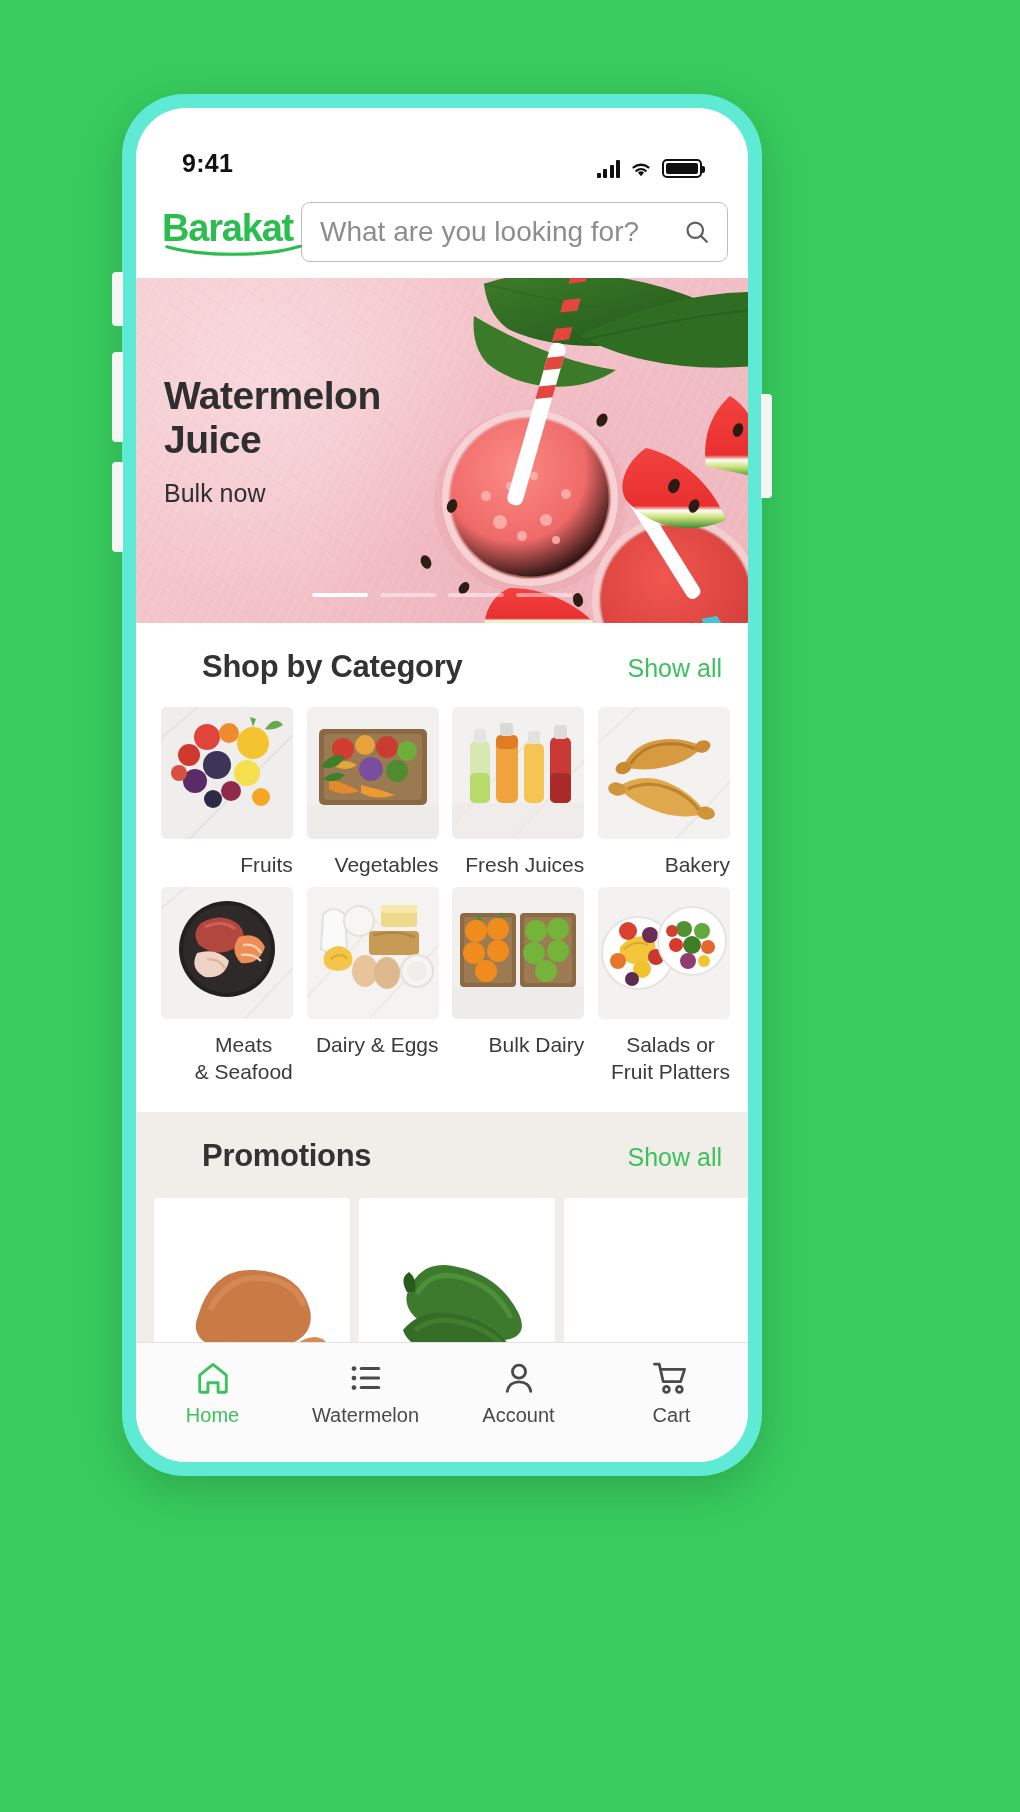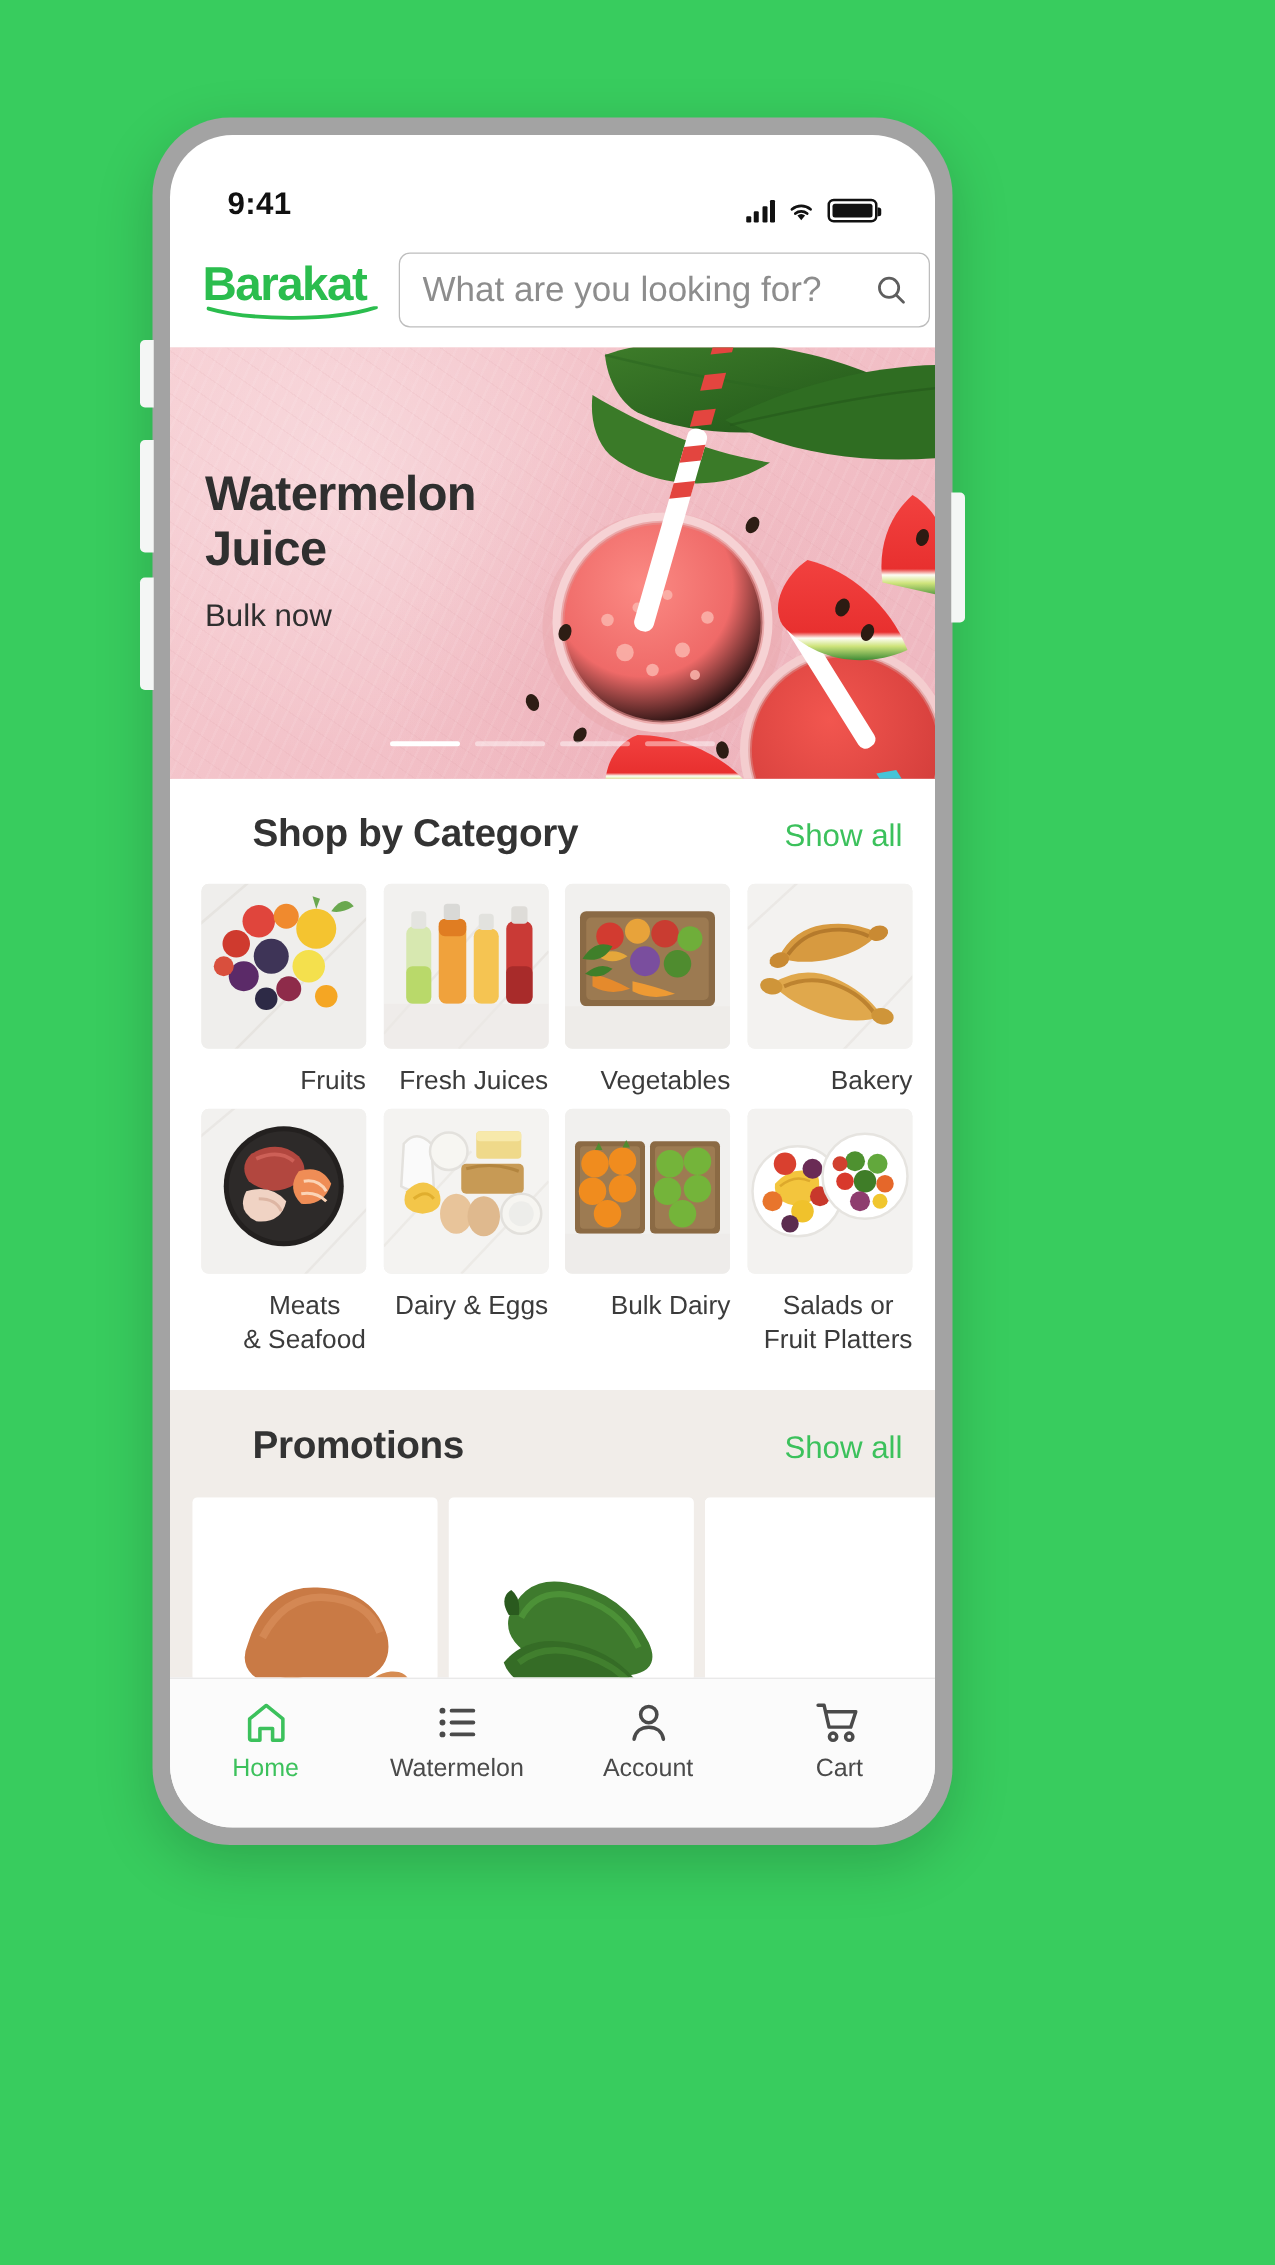--- a/index.html
+++ b/index.html
@@ -8,21 +8,21 @@
     font-family: "Liberation Sans", sans-serif;
     overflow: hidden;
   }
   body { background: #38cc5e; position: relative; }
 
   
   #phone-frame {
     position: absolute;
     left: 122px; top: 94px;
     width: 640px; height: 1382px;
-    background: #a3a3a3;
+    background: #5eead4;
     border-radius: 62px;
     box-shadow: 0 14px 46px rgba(0,0,0,.18);
     text-decoration: underline;
   }
   .side-btn {
     position: absolute;
     background: #f4f6f5;
     border-radius: 4px;
   }
   #btn-silent  { left: -10px; top: 178px;  width: 11px; height: 54px;  border-radius: 4px 0 0 4px;}
@@ -77,21 +77,21 @@
     flex: 1 1 auto;
     overflow: hidden;
     display: flex;
     flex-direction: column;
   }
 
   
   #app-header {
     display: flex; align-items: center;
     padding: 18px 20px 16px 26px;
-    gap: 26px;
+    gap: 8px;
     flex: 0 0 auto;
   }
   #brand-logo {
     position: relative;
     font-size: 38px; font-weight: bold;
     color: #2bbd4e;
     letter-spacing: -1.2px;
     line-height: 1;
     padding-bottom: 9px;
     white-space: nowrap;
@@ -417,53 +417,20 @@
               <circle cx="52" cy="92" r="9" fill="#2d2a46"></circle>
               <path d="M104 22 q10-14 18-4 q-10 6-18 4z" fill="#6aa84f"></path>
             </svg>
           </div>
           <div class="cat-label">Fruits</div>
         </div>
 
         <div class="cat-cell">
           <div class="cat-thumb">
             <svg viewBox="0 0 132 132">
-              <rect width="132" height="132" fill="#f2f1ef"></rect>
-              <g opacity=".45" stroke="#dedad5" stroke-width="2">
-                <line x1="0" y1="120" x2="80" y2="30"></line>
-                  <line x1="60" y1="132" x2="132" y2="54"></line>
-              </g>
-              <g>
-                <rect x="18" y="34" width="20" height="62" rx="6" fill="#d7e8b0"></rect>
-                <rect x="18" y="66" width="20" height="30" rx="5" fill="#b9d96a"></rect>
-                <rect x="22" y="22" width="12" height="14" rx="3" fill="#e4e4e0"></rect>
-              </g>
-              <g>
-                <rect x="44" y="28" width="22" height="68" rx="6" fill="#f0a23c"></rect>
-                <rect x="44" y="28" width="22" height="14" rx="5" fill="#e07d22"></rect>
-                <rect x="48" y="16" width="13" height="13" rx="3" fill="#d9d9d6"></rect>
-              </g>
-              <g>
-                <rect x="72" y="36" width="20" height="60" rx="6" fill="#f5c452"></rect>
-                <rect x="76" y="24" width="12" height="13" rx="3" fill="#e2e2de"></rect>
-              </g>
-              <g>
-                <rect x="98" y="30" width="21" height="66" rx="6" fill="#c93a36"></rect>
-                <rect x="98" y="66" width="21" height="30" rx="5" fill="#a82b2a"></rect>
-                <rect x="102" y="18" width="13" height="14" rx="3" fill="#dedcd8"></rect>
-              </g>
-              <rect x="0" y="96" width="132" height="36" fill="#eceae6" opacity=".6"></rect>
-            </svg>
-          </div>
-          <div class="cat-label">Fresh Juices</div>
-        </div>
-
-        <div class="cat-cell">
-          <div class="cat-thumb">
-            <svg viewBox="0 0 132 132">
               <rect width="132" height="132" fill="#f1f0ee"></rect>
               <rect x="12" y="22" width="108" height="76" rx="5" fill="#8a6a45"></rect>
               <rect x="17" y="27" width="98" height="66" rx="4" fill="#9c7a51"></rect>
               <circle cx="36" cy="42" r="11" fill="#d23b30"></circle>
               <circle cx="58" cy="38" r="10" fill="#e8a33a"></circle>
               <circle cx="80" cy="40" r="11" fill="#c93c31"></circle>
               <circle cx="100" cy="44" r="10" fill="#6fae3a"></circle>
               <path d="M26 58 q12-8 24 0 q-12 8-24 0z" fill="#e4a73a"></path>
               <circle cx="64" cy="62" r="12" fill="#7a4e9e"></circle>
               <circle cx="90" cy="64" r="11" fill="#4f8c2f"></circle>
@@ -475,20 +442,53 @@
               </g>
               <rect x="0" y="98" width="132" height="34" fill="#eeece9"></rect>
             </svg>
           </div>
           <div class="cat-label">Vegetables</div>
         </div>
 
         <div class="cat-cell">
           <div class="cat-thumb">
             <svg viewBox="0 0 132 132">
+              <rect width="132" height="132" fill="#f2f1ef"></rect>
+              <g opacity=".45" stroke="#dedad5" stroke-width="2">
+                <line x1="0" y1="120" x2="80" y2="30"></line>
+                  <line x1="60" y1="132" x2="132" y2="54"></line>
+              </g>
+              <g>
+                <rect x="18" y="34" width="20" height="62" rx="6" fill="#d7e8b0"></rect>
+                <rect x="18" y="66" width="20" height="30" rx="5" fill="#b9d96a"></rect>
+                <rect x="22" y="22" width="12" height="14" rx="3" fill="#e4e4e0"></rect>
+              </g>
+              <g>
+                <rect x="44" y="28" width="22" height="68" rx="6" fill="#f0a23c"></rect>
+                <rect x="44" y="28" width="22" height="14" rx="5" fill="#e07d22"></rect>
+                <rect x="48" y="16" width="13" height="13" rx="3" fill="#d9d9d6"></rect>
+              </g>
+              <g>
+                <rect x="72" y="36" width="20" height="60" rx="6" fill="#f5c452"></rect>
+                <rect x="76" y="24" width="12" height="13" rx="3" fill="#e2e2de"></rect>
+              </g>
+              <g>
+                <rect x="98" y="30" width="21" height="66" rx="6" fill="#c93a36"></rect>
+                <rect x="98" y="66" width="21" height="30" rx="5" fill="#a82b2a"></rect>
+                <rect x="102" y="18" width="13" height="14" rx="3" fill="#dedcd8"></rect>
+              </g>
+              <rect x="0" y="96" width="132" height="36" fill="#eceae6" opacity=".6"></rect>
+            </svg>
+          </div>
+          <div class="cat-label">Fresh Juices</div>
+        </div>
+
+        <div class="cat-cell">
+          <div class="cat-thumb">
+            <svg viewBox="0 0 132 132">
               <rect width="132" height="132" fill="#f3f2f0"></rect>
               <g opacity=".4" stroke="#dedad5" stroke-width="2">
                 <line x1="0" y1="36" x2="50" y2="-10"></line>
                   <line x1="70" y1="140" x2="140" y2="66"></line>
               </g>
               <g transform="rotate(-18 66 50)">
                 <path d="M24 46 q18-18 42-14 q24 4 40 20 q-16 10-40 8 q-26-2-42-14z" fill="#d79a40"></path>
                 <path d="M32 46 q16-12 34-9 q20 3 32 15" stroke="#b57a2c" stroke-width="3" fill="none"></path>
                 <ellipse cx="24" cy="48" rx="8" ry="6" fill="#c98a33"></ellipse>
                 <ellipse cx="106" cy="52" rx="8" ry="6" fill="#c98a33"></ellipse>

